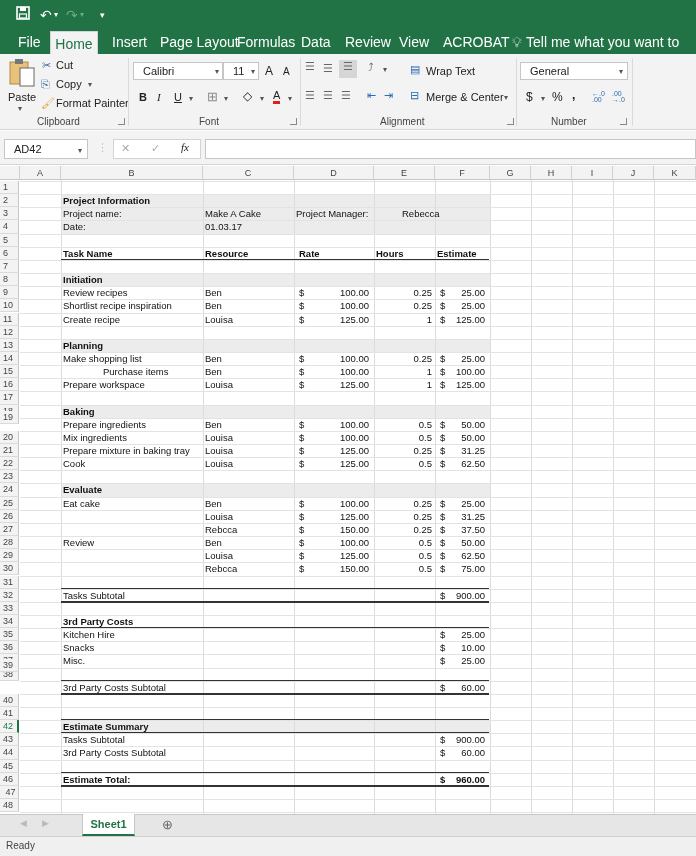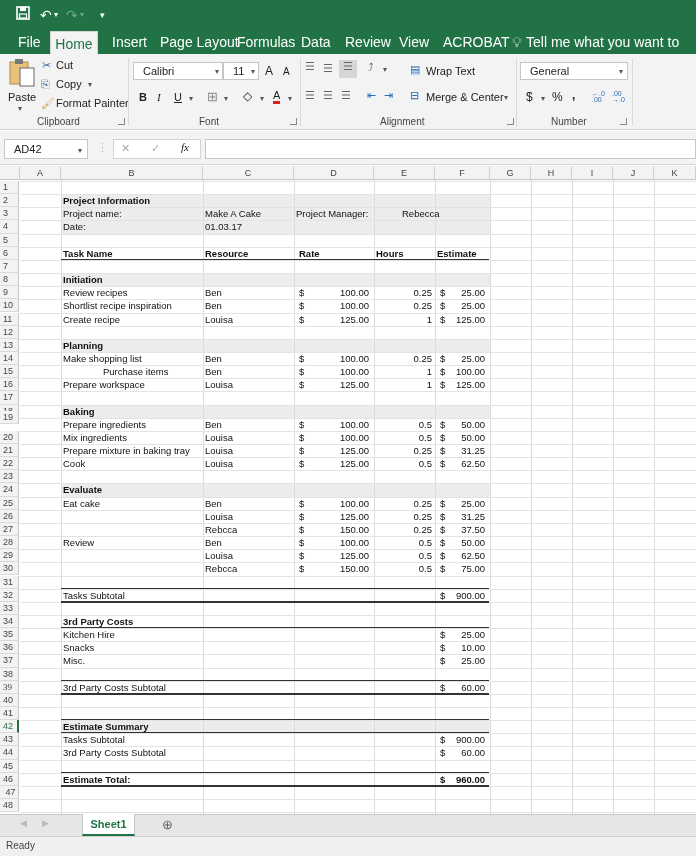--- a/index.html
+++ b/index.html
@@ -400,21 +400,21 @@
     <div class="cell r" style="left: 448px; top: 462.1px; width: 37px;">25.00</div>
     <div class="rowhdr" style="top: 475.25px; height: 13.15px;">36</div>
     <div class="cell" style="left: 63px; top: 475.25px; width: 145px;">Snacks</div>
     <div class="cell" style="left: 440px; top: 475.25px; width: 10px;">$</div>
     <div class="cell r" style="left: 448px; top: 475.25px; width: 37px;">10.00</div>
     <div class="rowhdr" style="top: 488.4px; height: 13.15px;">37</div>
     <div class="cell" style="left: 63px; top: 488.4px; width: 145px;">Misc.</div>
     <div class="cell" style="left: 440px; top: 488.4px; width: 10px;">$</div>
     <div class="cell r" style="left: 448px; top: 488.4px; width: 37px;">25.00</div>
     <div class="rowhdr" style="top: 501.55px; height: 13.15px;">38</div>
-    <div class="rowhdr" style="top: 515px; height: 13.15px; font-family: Liberation Serif, serif;">39</div>
+    <div class="rowhdr" style="top: 493px; height: 13.15px;">39</div>
     <div class="cell" style="left: 63px; top: 514.7px; width: 145px;">3rd Party Costs Subtotal</div>
     <div class="cell" style="left: 440px; top: 514.7px; width: 10px;">$</div>
     <div class="cell r" style="left: 448px; top: 514.7px; width: 37px;">60.00</div>
     <div class="rowhdr" style="top: 527.85px; height: 13.15px;">40</div>
     <div class="rowhdr" style="top: 541px; height: 13.15px;">41</div>
     <div class="rowhdr sel" style="top: 554.15px; height: 13.15px;">42</div>
     <div class="cell b" style="left: 63px; top: 554.15px; width: 145px;">Estimate Summary</div>
     <div class="rowhdr" style="top: 567.3px; height: 13.15px;">43</div>
     <div class="cell" style="left: 63px; top: 567.3px; width: 145px;">Tasks Subtotal</div>
     <div class="cell" style="left: 440px; top: 567.3px; width: 10px;">$</div>

